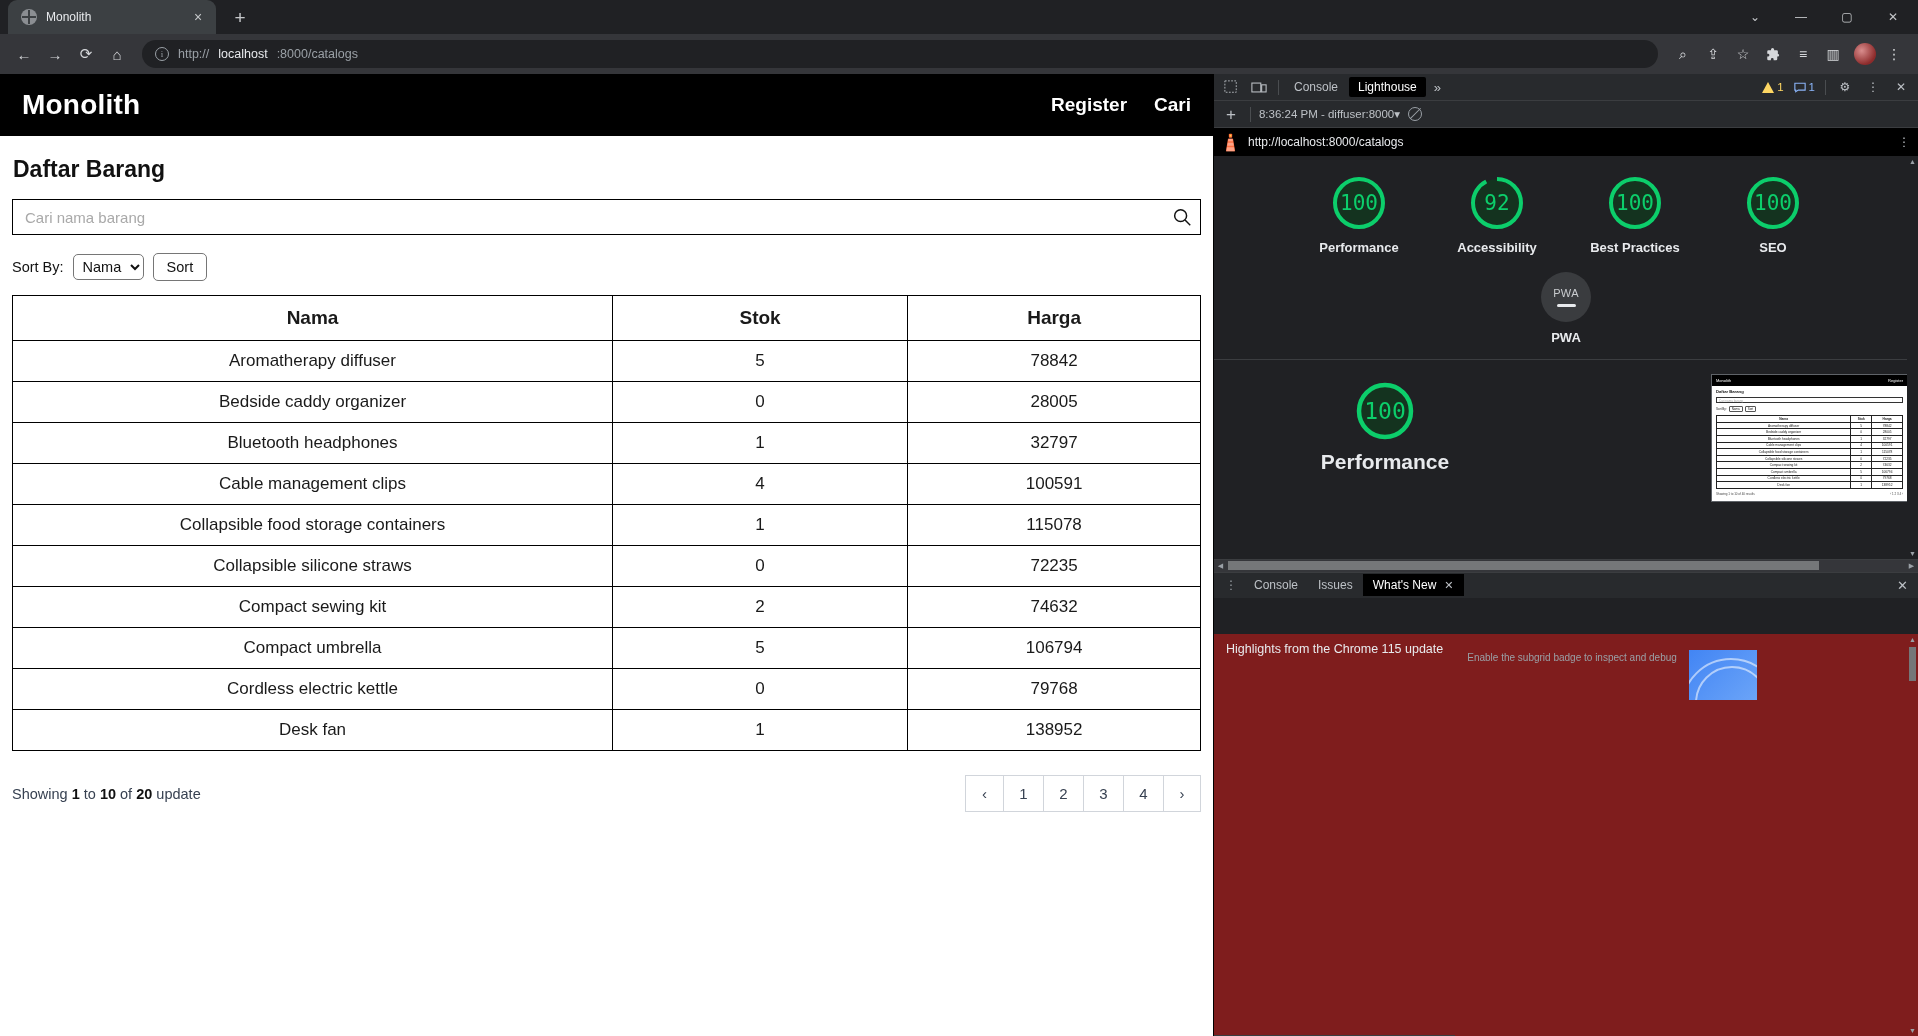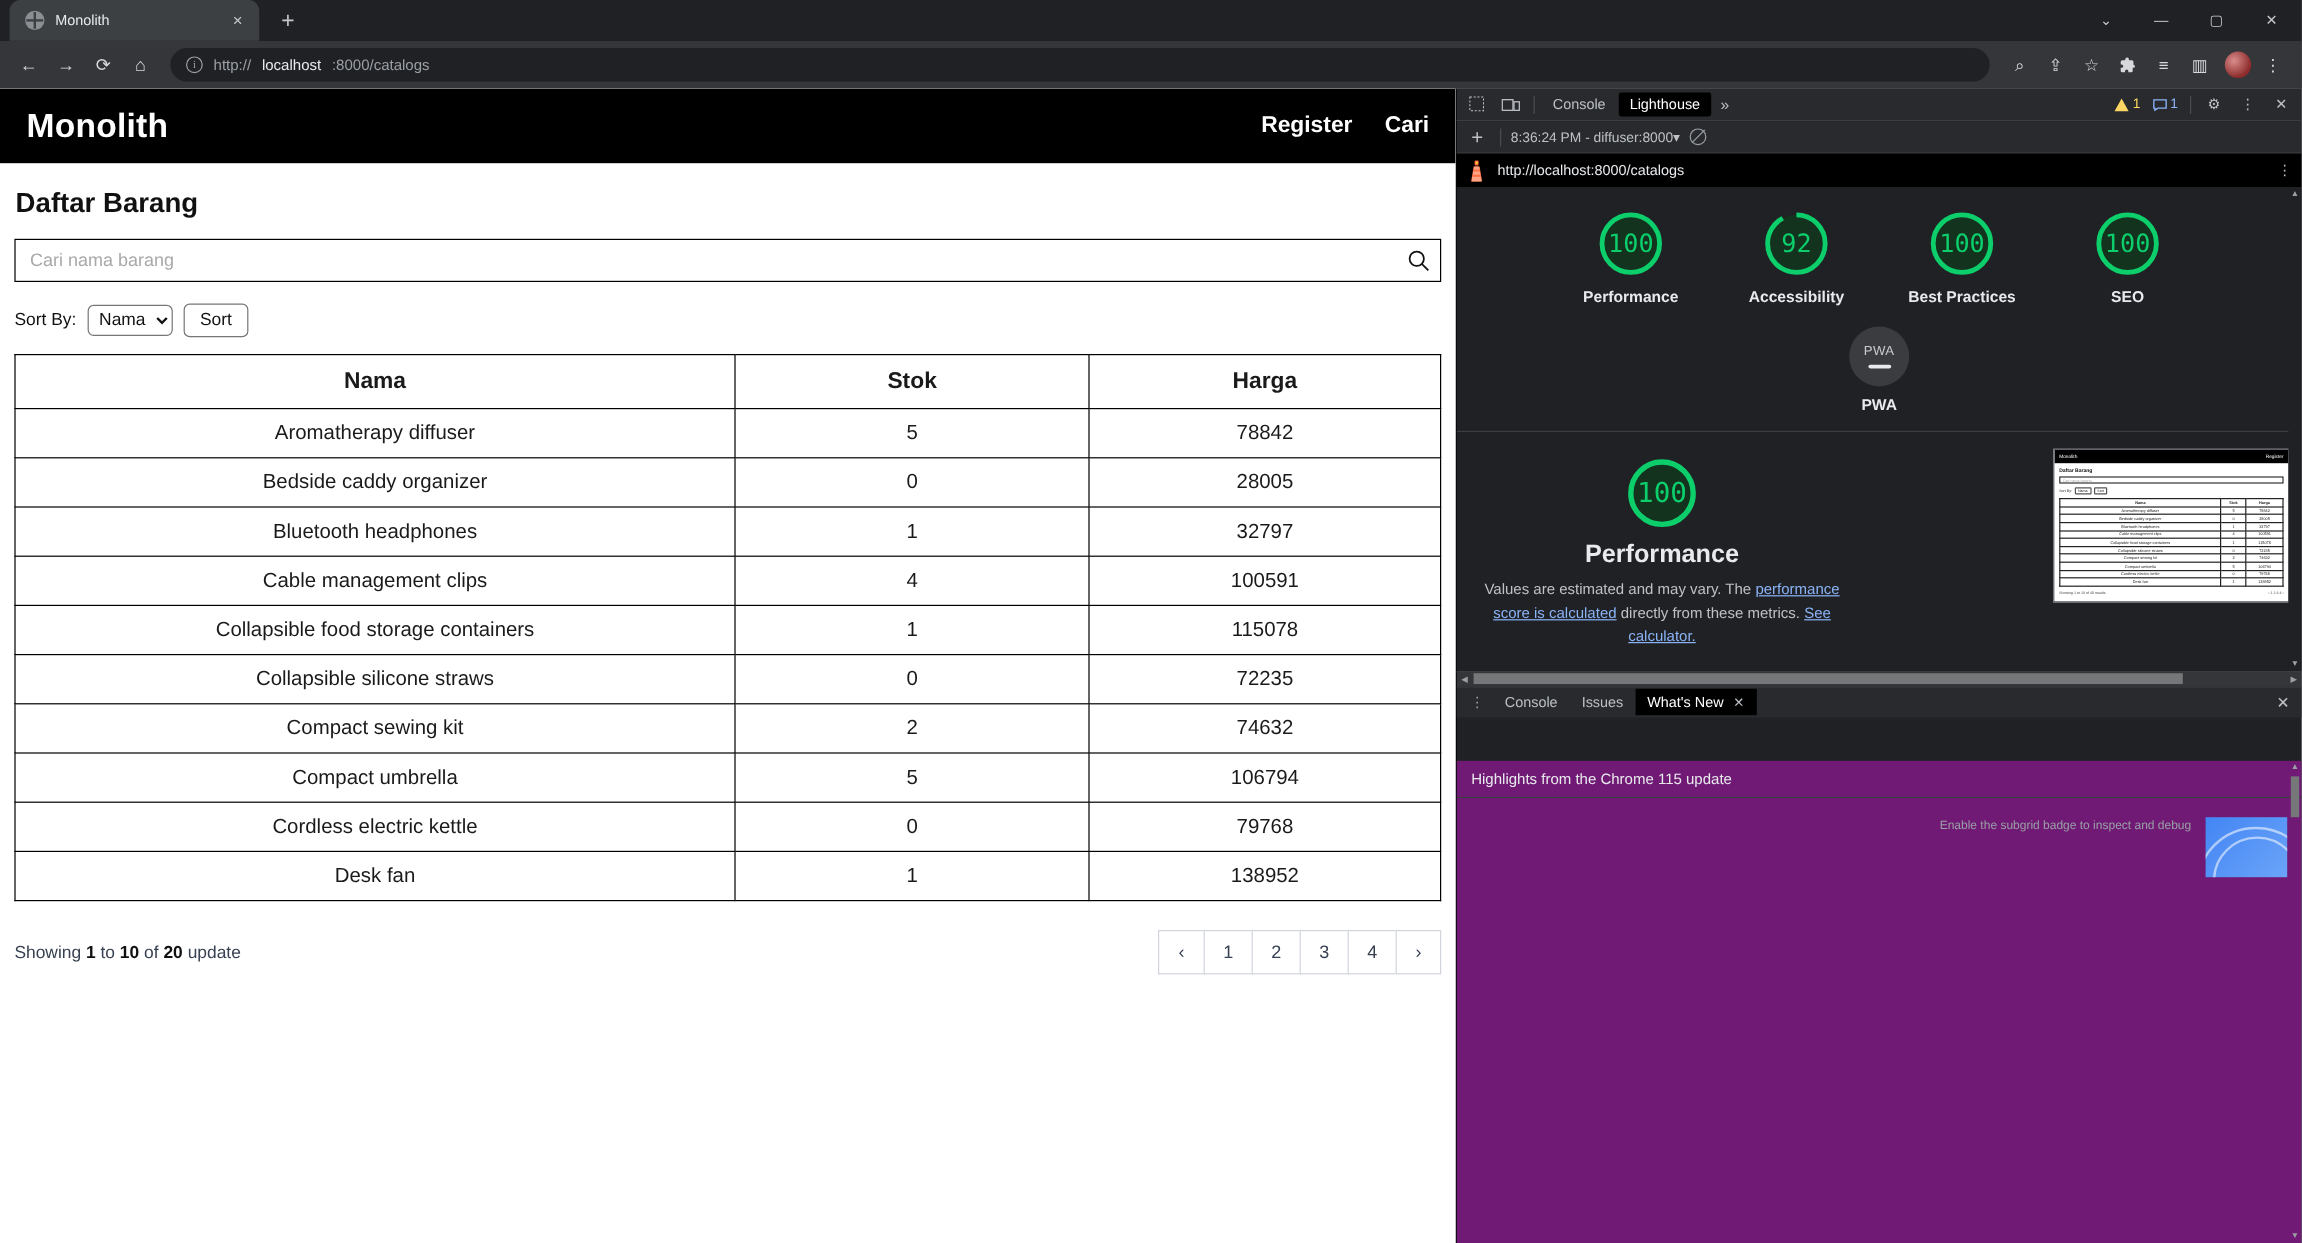--- a/index.html
+++ b/index.html
@@ -265,21 +265,21 @@
   .drawer-tabs {
     height: 26px; background: #282a2d; display: flex; align-items: center;
     border-top: 1px solid #3b3d40; flex: 0 0 26px; padding-left: 4px;
   }
   .dk { color: #9aa0a6; padding: 0 7px; font-size: 12px; line-height: 1; }
   .drawer-tab { padding: 4px 10px; color: #bdc1c6; font-size: 12px; }
   .drawer-tab.active { background: #000; color: #fff; display: flex; align-items: center; gap: 8px; }
   .drawer-tab .x { color: #bdc1c6; font-size: 11px; }
   .drawer-close { margin-left: auto; color: #bdc1c6; padding: 0 10px; font-size: 13px; }
 
-  .drawer-body { flex: 1; background: #701a75; display: flex; flex-direction: column; min-height: 0; position: relative; margin-top: 36px; }
+  .drawer-body { flex: 1; background: #7f1d1d; display: flex; flex-direction: row; min-height: 0; position: relative; margin-top: 36px; }
   .drawer-subtitle {
     padding: 8px 12px; font-size: 12.5px; color: #e8eaed; border-bottom: 1px solid #3b3d40;
   }
   .whatsnew-item { padding: 16px 12px 0 12px; display: flex; gap: 12px; }
   .wn-text { flex: 1; }
   .wn-title { color: #8ab4f8; font-size: 15px; font-weight: bold; margin-bottom: 9px; }
   .wn-desc { color: #9aa0a6; font-size: 10px; line-height: 1.5; text-align: right; }
   .wn-thumb {
     width: 68px; height: 50px; flex: 0 0 68px;
     background: linear-gradient(135deg, #4285f4 0%, #6ba4f8 100%);
@@ -566,22 +566,20 @@
 
           <div class="perf-block">
             <div class="perf-left">
               <div class="perf-ring">
                 <svg width="62" height="62" viewBox="0 0 62 62">
                   <circle cx="31" cy="31" r="26" fill="#14331f" stroke="#0cce6b" stroke-width="4.5" stroke-dasharray="163.4 163.4" stroke-dashoffset="0"></circle>
                 </svg>
                 <div class="perf-val">100</div>
               </div>
               <div class="perf-title">Performance</div>
-              <div class="perf-desc"><span>Values are estimated and may vary. The </span><a href="#">performance score is calculated</a><span> directly from these metrics. </span><a href="#">See calculator.</a>
-              </div>
             </div>
 
             <div class="thumb-shot">
               <div class="thumb-head">
                 <span>Monolith</span>
                 <span>Register</span>
               </div>
               <div class="thumb-body">
                 <div class="thumb-h2">Daftar Barang</div>
                 <div class="thumb-search">Cari nama barang</div>

